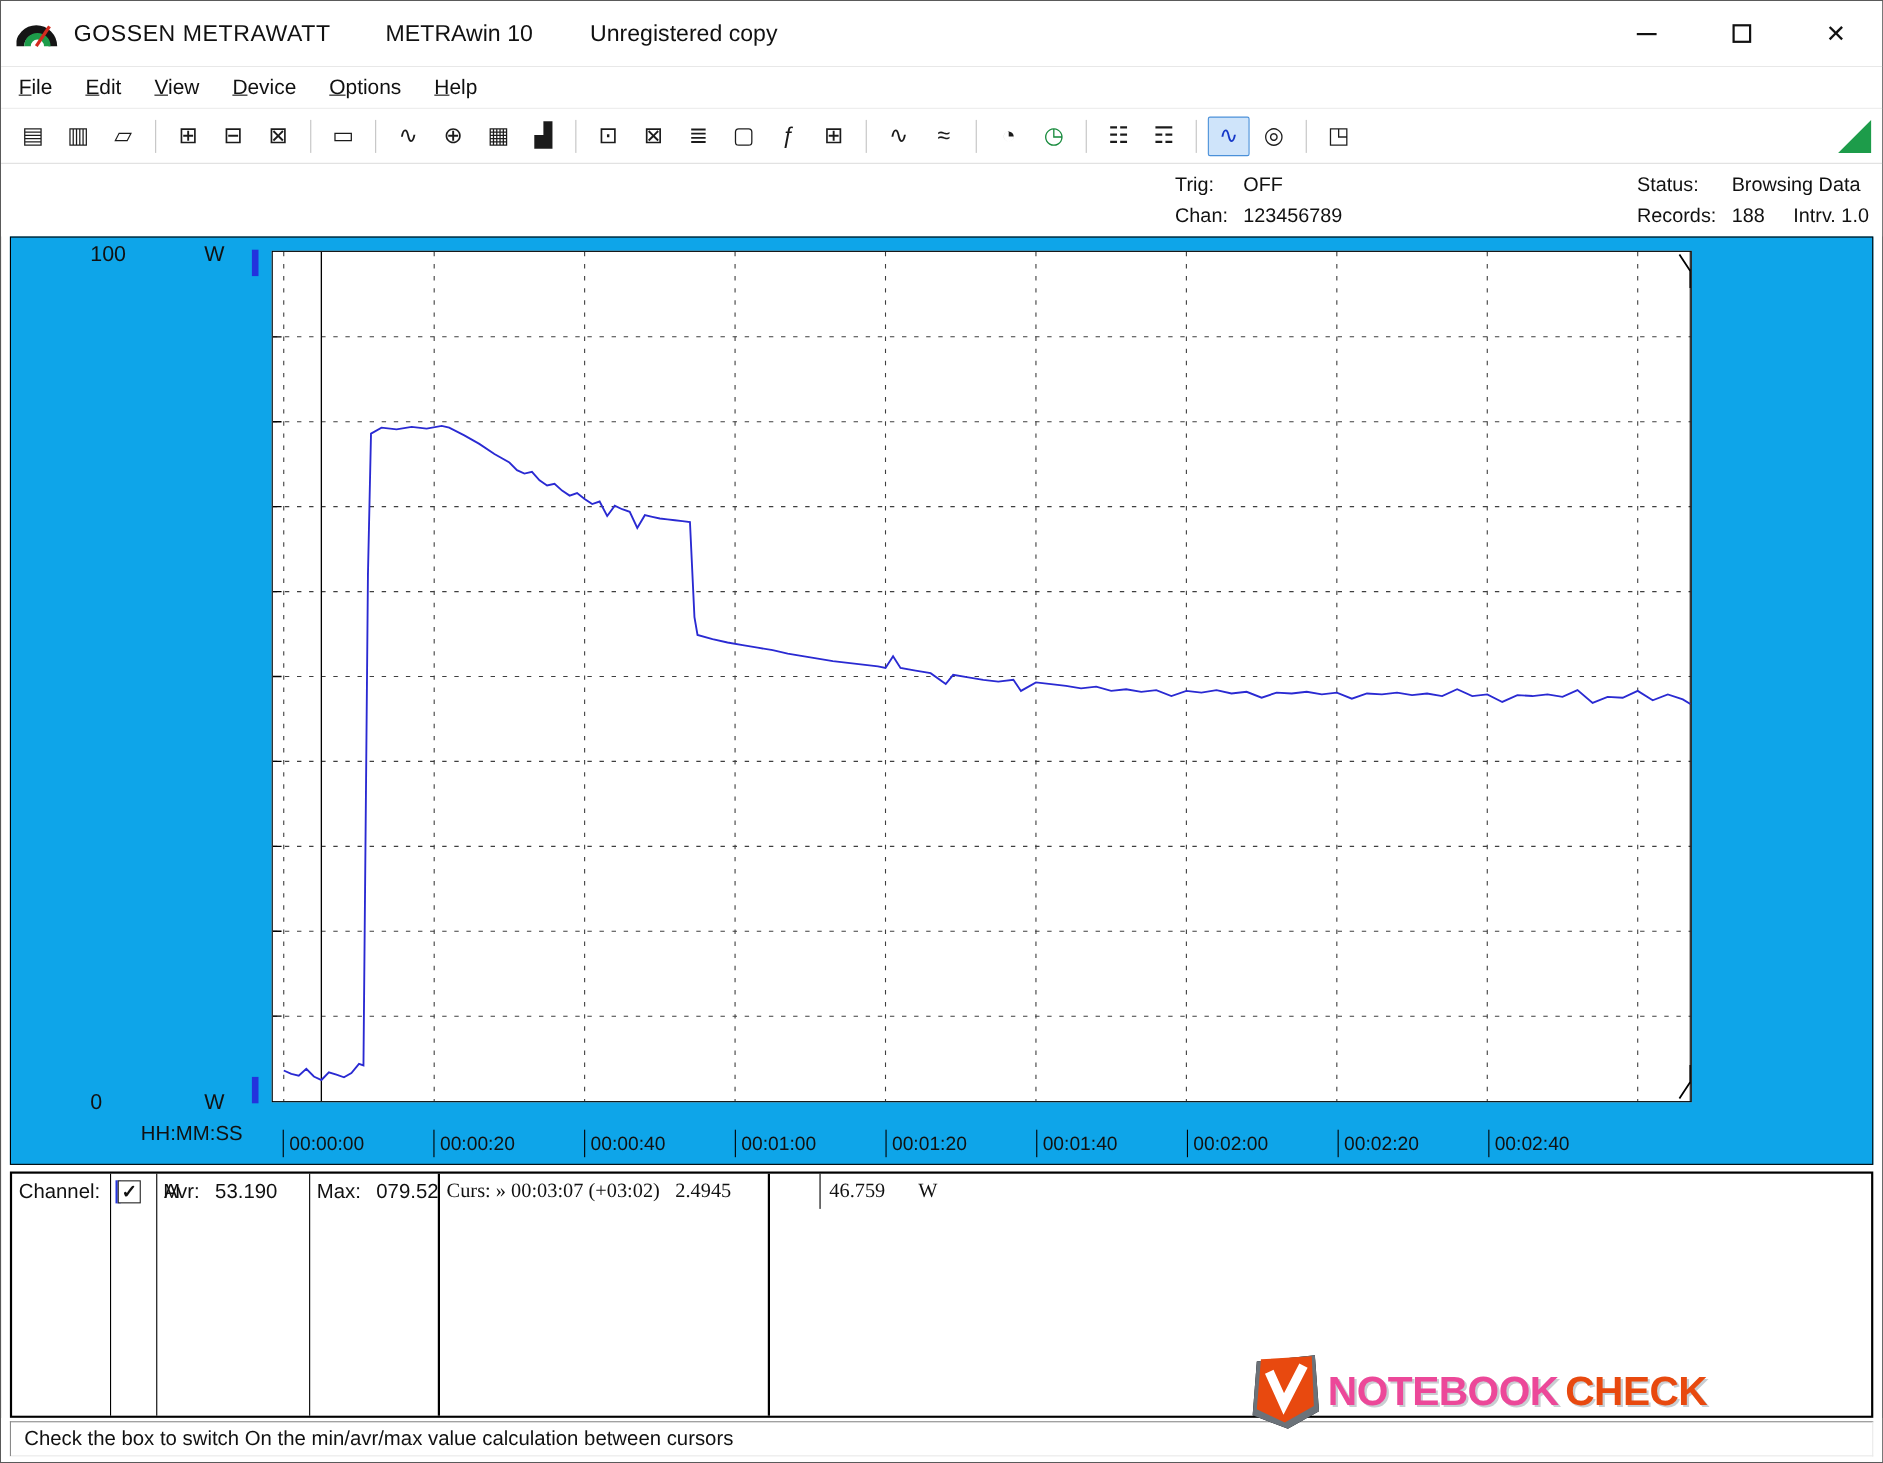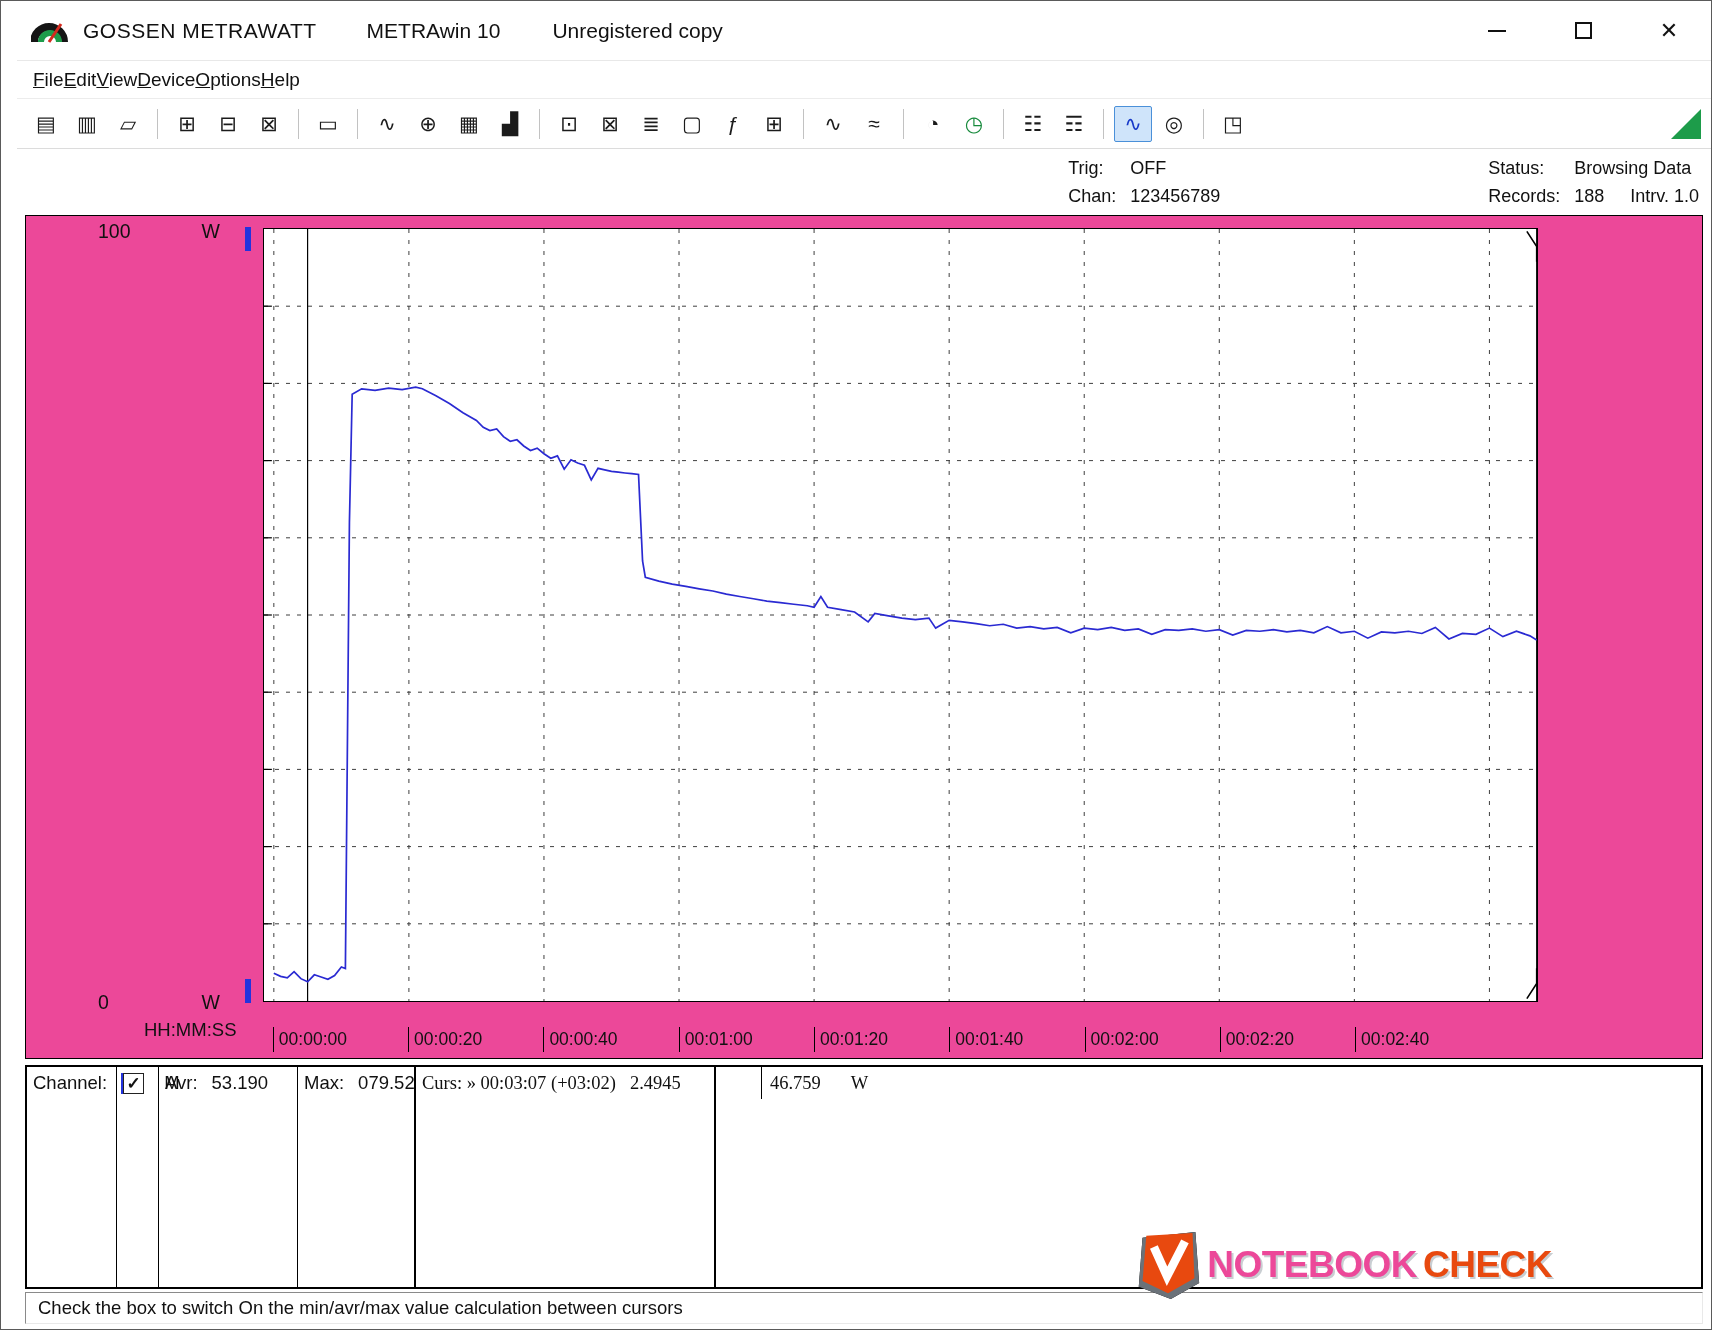--- a/index.html
+++ b/index.html
@@ -5,39 +5,39 @@
   * { box-sizing: border-box; }
   html,body { margin:0; padding:0; }
   body {
     width:1712px; height:1330px; overflow:hidden;
     font-family:"Liberation Sans", sans-serif;
     background:#fff; color:#111;
   }
   .window {
     width:1712px; height:1330px;
     border:1px solid #5a5a5a;
-    display:flex; flex-direction:column; background:#fff;padding-left:16px;
+    display:flex; flex-direction:column; background:#fff;
   }
   
   .titlebar {
     height:60px; flex:none; display:flex; align-items:center;
     padding:0 10px 0 14px; background:#fff; border-bottom:1px solid #e8e8e8;
     font-size:21px;
   }
   .logo { width:38px; height:32px; margin-right:14px; }
   .title-app { letter-spacing:0.5px; }
   .title-product { margin-left:50px; }
   .title-license { margin-left:52px; }
   .win-controls { margin-left:auto; display:flex; align-items:center; gap:58px; padding-right:18px; }
   .win-btn { cursor:default; display:flex; align-items:center; justify-content:center; width:28px; height:28px; font-size:22px; color:#111; }
   .btn-max-box { width:17px; height:17px; border:2px solid #111; }
   .btn-min-line { width:18px; border-top:2.5px solid #111; display:inline-block; }
   
   .menubar {
-    height:38px; flex:none; display:flex; align-items:center; 
+    height:38px; flex:none; display:flex; align-items:center; gap:30px;
     padding:0 16px; font-size:19px; background:#fff; border-bottom:1px solid #ececec;
   }
   .menu-item { cursor:default; }
   .menu-item::first-letter { text-decoration:underline; }
   
   .toolbar {
     height:50px; flex:none; display:flex; align-items:center;
     padding:0 10px; gap:3px; background:#fff; border-bottom:1px solid #dcdcdc;
   }
   .tb-btn {
@@ -55,21 +55,21 @@
   .infobar {
     height:66px; flex:none; display:flex; padding:5px 12px 3px 12px;
     font-size:18px; line-height:28px; background:#fff;justify-content:flex-end;
   }
   .info-left { width:420px; flex:none; }
   .info-label { display:inline-block; width:62px; }
   .info-label-wide { display:inline-block; width:86px; }
   .rec-gap { display:inline-block; width:26px; }
   
   .chart-frame {
-    flex:1; margin:0 8px; border:1px solid #000; background:#ec4899; position:relative;
+    flex:1; margin:0 8px; border:1px solid #000; background:#0ea5e9; position:relative;
   }
   .plot {
     position:absolute; left:237px; right:164px; top:12px; bottom:56px;
     border:1.5px solid #000; background:#fff;
   }
   .plot svg { width:100%; height:100%; display:block; }
   .grid-line { stroke:#3f3f3f; stroke-width:1; stroke-dasharray:4 7; vector-effect:non-scaling-stroke; }
   .edge-tick { stroke:#000; stroke-width:1.2; vector-effect:non-scaling-stroke; }
   .cursor-line { stroke:#000; stroke-width:1.2; vector-effect:non-scaling-stroke; }
   .cursor-marker { stroke:#000; stroke-width:1.6; fill:none; vector-effect:non-scaling-stroke; }

